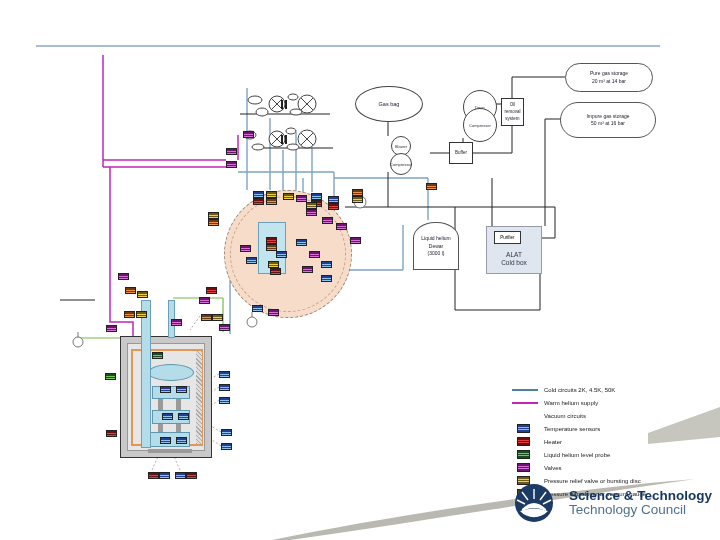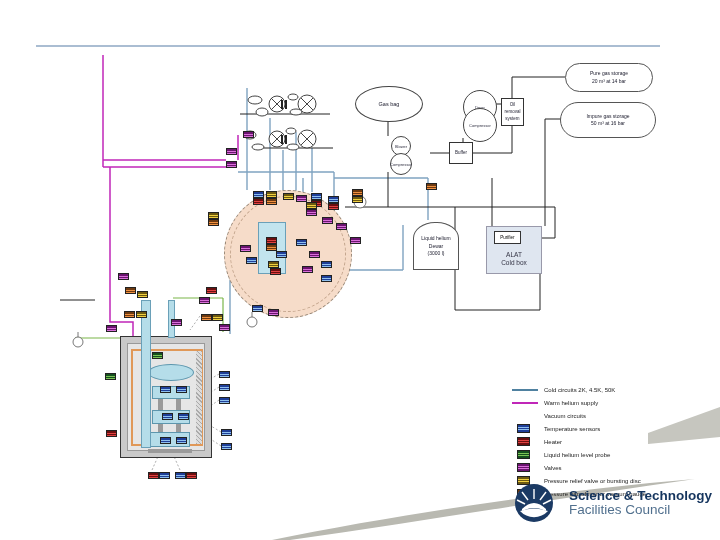--- a/index.html
+++ b/index.html
@@ -345,17 +345,17 @@
           <path d="M14,17 L8,9"></path>
           <path d="M26,17 L32,9"></path>
         <path d="M11,21 L3,17"></path>
           <path d="M29,21 L37,17"></path>
       </g>
       <path d="M8,26 Q20,14 32,26 L32,28 Q20,22 8,28 Z" fill="#fff"></path>
       <path d="M6,28 Q20,23 34,28 A19,19 0 0 1 6,28 Z" fill="#fff"></path>
     </svg>
     <div id="logo-text">
       <div id="logo-line1">Science &amp; Technology</div>
-      <div id="logo-line2">Facilities Council</div>
+      <div id="logo-line2">Technology Council</div>
     </div>
   </div>
 
 </div>
 
 </body></html>

